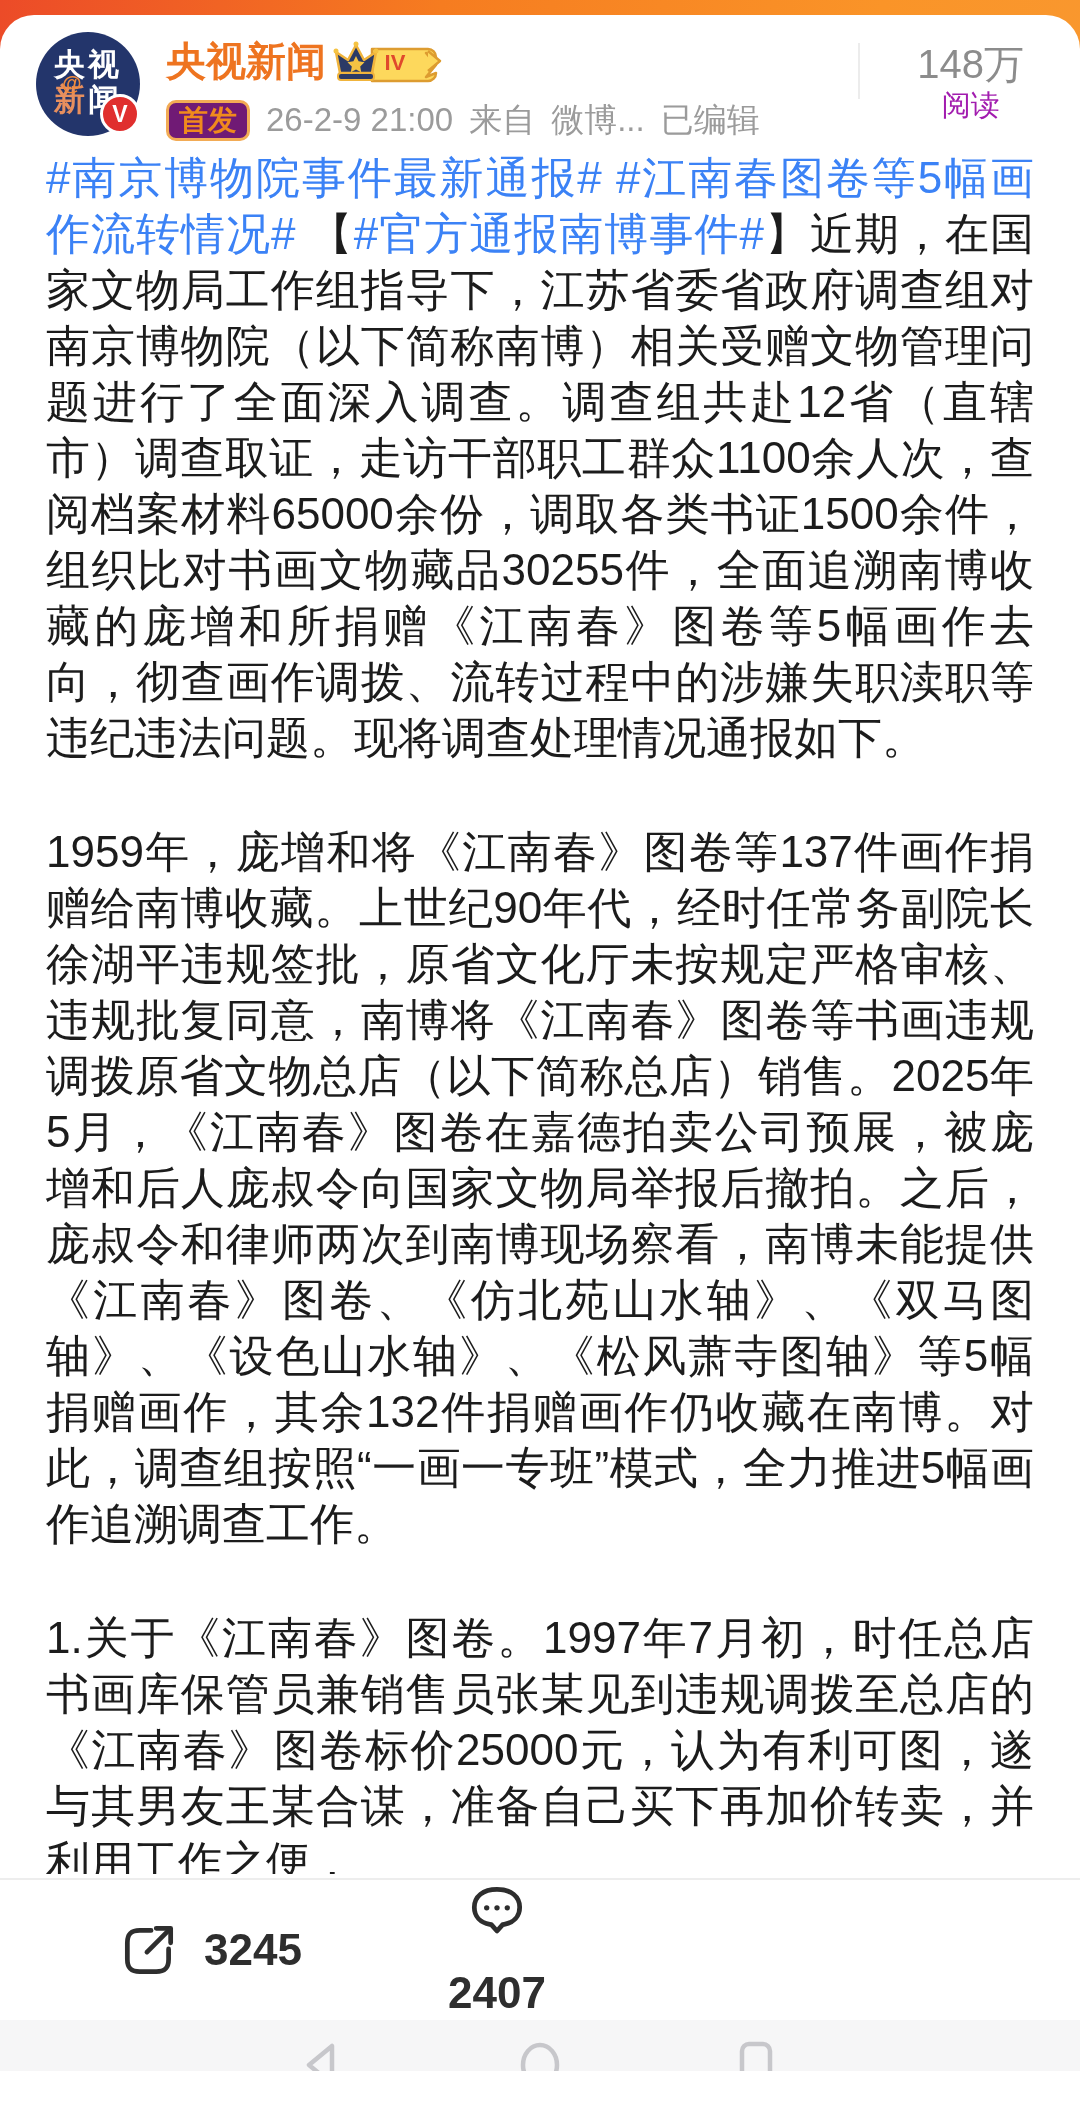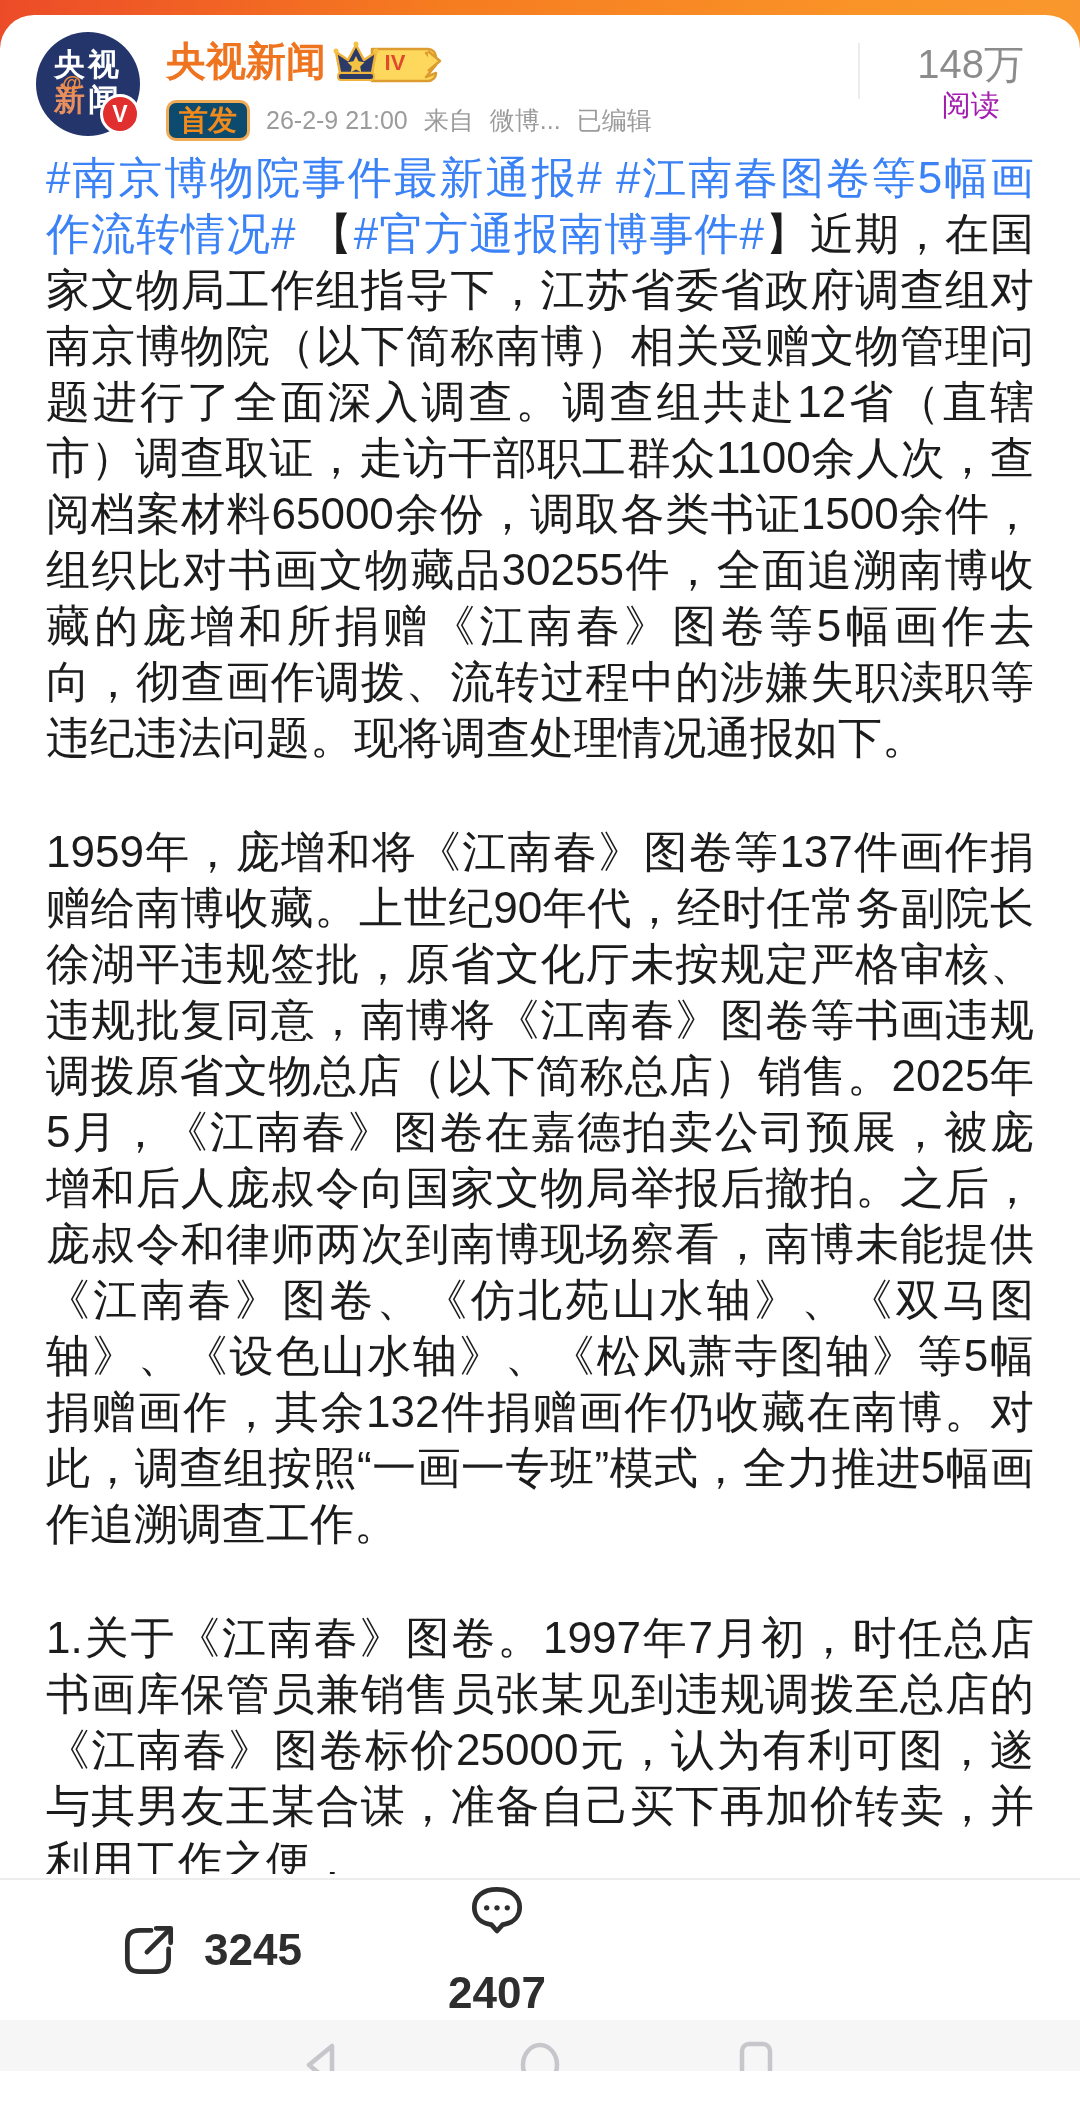--- a/index.html
+++ b/index.html
@@ -17,22 +17,22 @@
   .avatar .av-xin{color:#e78f5e;}
   .avatar .av-at{position:absolute;left:26px;top:40px;font-size:20px;font-weight:700;color:#f08a3c;}
   .v-badge{position:absolute;left:64px;top:62px;width:40px;height:40px;border-radius:50%;
     background:#e02f2e;border:3px solid #ffffff;box-sizing:border-box;color:#fff;
     font-size:23px;font-weight:800;line-height:34px;text-align:center;}
   .name-row{position:absolute;left:166px;top:20px;height:52px;display:flex;align-items:center;gap:6px;}
   .username{font-size:40px;font-weight:700;color:#ee7420;}
   .vip-badge{display:inline-block;height:44px;}
   .meta-row{position:absolute;left:166px;top:83px;height:44px;display:flex;align-items:center;gap:16px;}
   .first-badge{display:inline-block;border:3px solid #f2ab55;border-radius:10px;color:#f08a1d;
-    font-size:29px;font-weight:600;line-height:33px;padding:1px 10px;background:#0c4a6e;}
-  .meta-text{font-size:25px;color:#9b9b9b;}
+    font-size:29px;font-weight:600;line-height:33px;padding:1px 10px;background:#701a75;}
+  .meta-text{font-size:33px;color:#9b9b9b;}
   .reads{position:absolute;right:56px;top:27px;text-align:center;}
   .reads-count{font-size:40px;color:#8c8c8c;line-height:44px;}
   .reads-label{font-size:29px;color:#a21caf;line-height:34px;margin-top:2px;text-align:center;}
   .header-vdivider{position:absolute;left:858px;top:28px;width:2px;height:56px;background:#ececec;}
   
   .post-content{position:absolute;left:0;top:135px;width:1080px;height:1724px;overflow:hidden;
     padding:0 46px;box-sizing:border-box;}
   .para{margin:0 0 58px 0;font-size:44px;line-height:56px;color:#1c1c1c;text-align:justify;
     word-break:break-all;font-weight:400;}
   .para:last-child{margin-bottom:0;}

